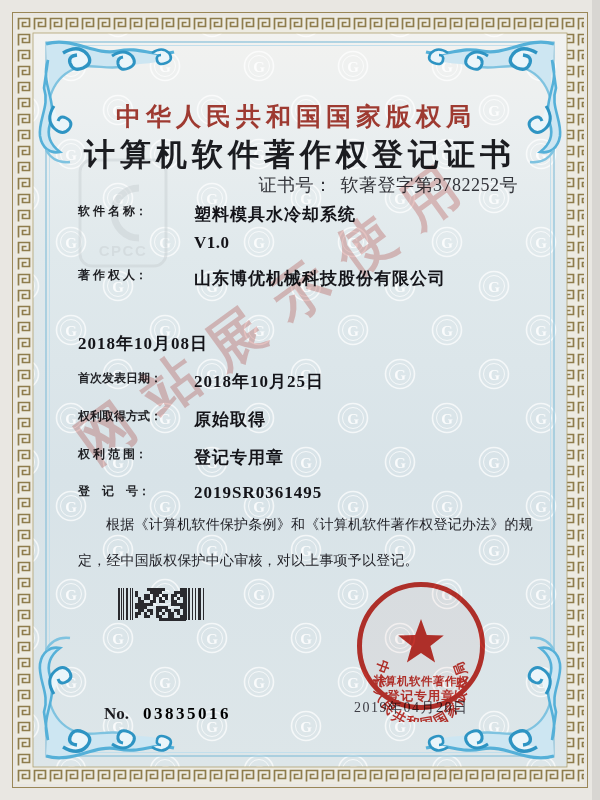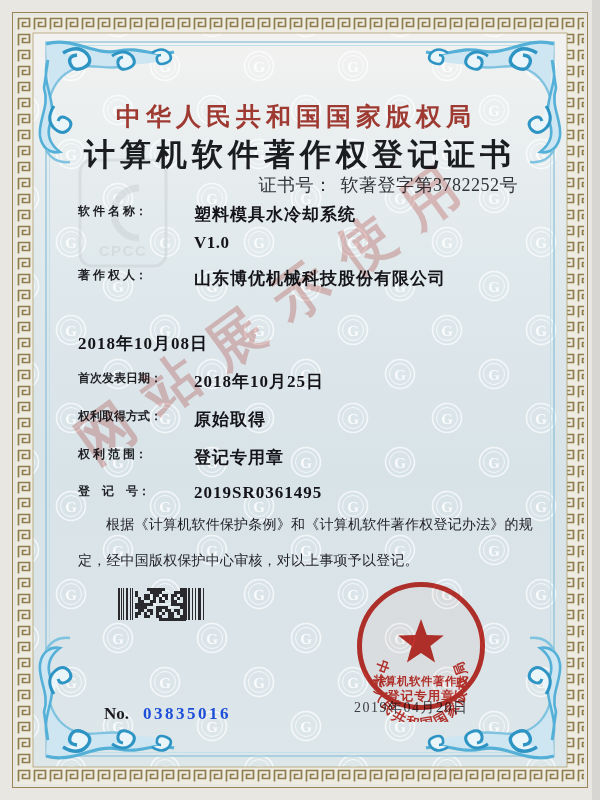--- a/index.html
+++ b/index.html
@@ -18,21 +18,21 @@
   .row .val{font-size:17px;color:#141419;font-weight:700;letter-spacing:1px;}
   .val2{margin-top:7px;letter-spacing:.5px;}
   .r0{top:203px}.r1{top:267px}.r2{top:332px}.r3{top:370px}.r4{top:408px}.r5{top:446px}.r6{top:483px}
   .statement{left:78px;top:507px;width:455px;font-size:14px;line-height:2.6;text-indent:2em;
              color:#1e1e24;text-align:justify;letter-spacing:.2px;}
   .barcode{left:118px;top:588px;width:88px;height:33px;}
   .seal{left:350px;top:580px;width:142px;height:142px;mix-blend-mode:multiply;opacity:.94;}
   .seal-date{left:354px;top:699px;font-size:14px;color:#3c3c44;letter-spacing:1.5px;}
   .serial-line{left:104px;top:704px;font-size:17px;}
   .no-label{color:#1b1b1f;font-weight:700;margin-right:14px;}
-  .serial{color:#1d4ed8;letter-spacing:2.5px;font-weight:600;}
+  .serial{color:#000000;letter-spacing:2.5px;font-weight:600;}
   .watermark{left:84px;top:412px;transform-origin:0 50%;transform:rotate(-36deg);
              font-size:56px;letter-spacing:24px;font-weight:700;white-space:nowrap;
              color:rgba(213,118,114,.42);mix-blend-mode:multiply;pointer-events:none;}
 </style>
 </head>
 <body>
 
 <div class="page">
 
   <svg class="bg" viewBox="0 0 600 800" xmlns="http://www.w3.org/2000/svg">

